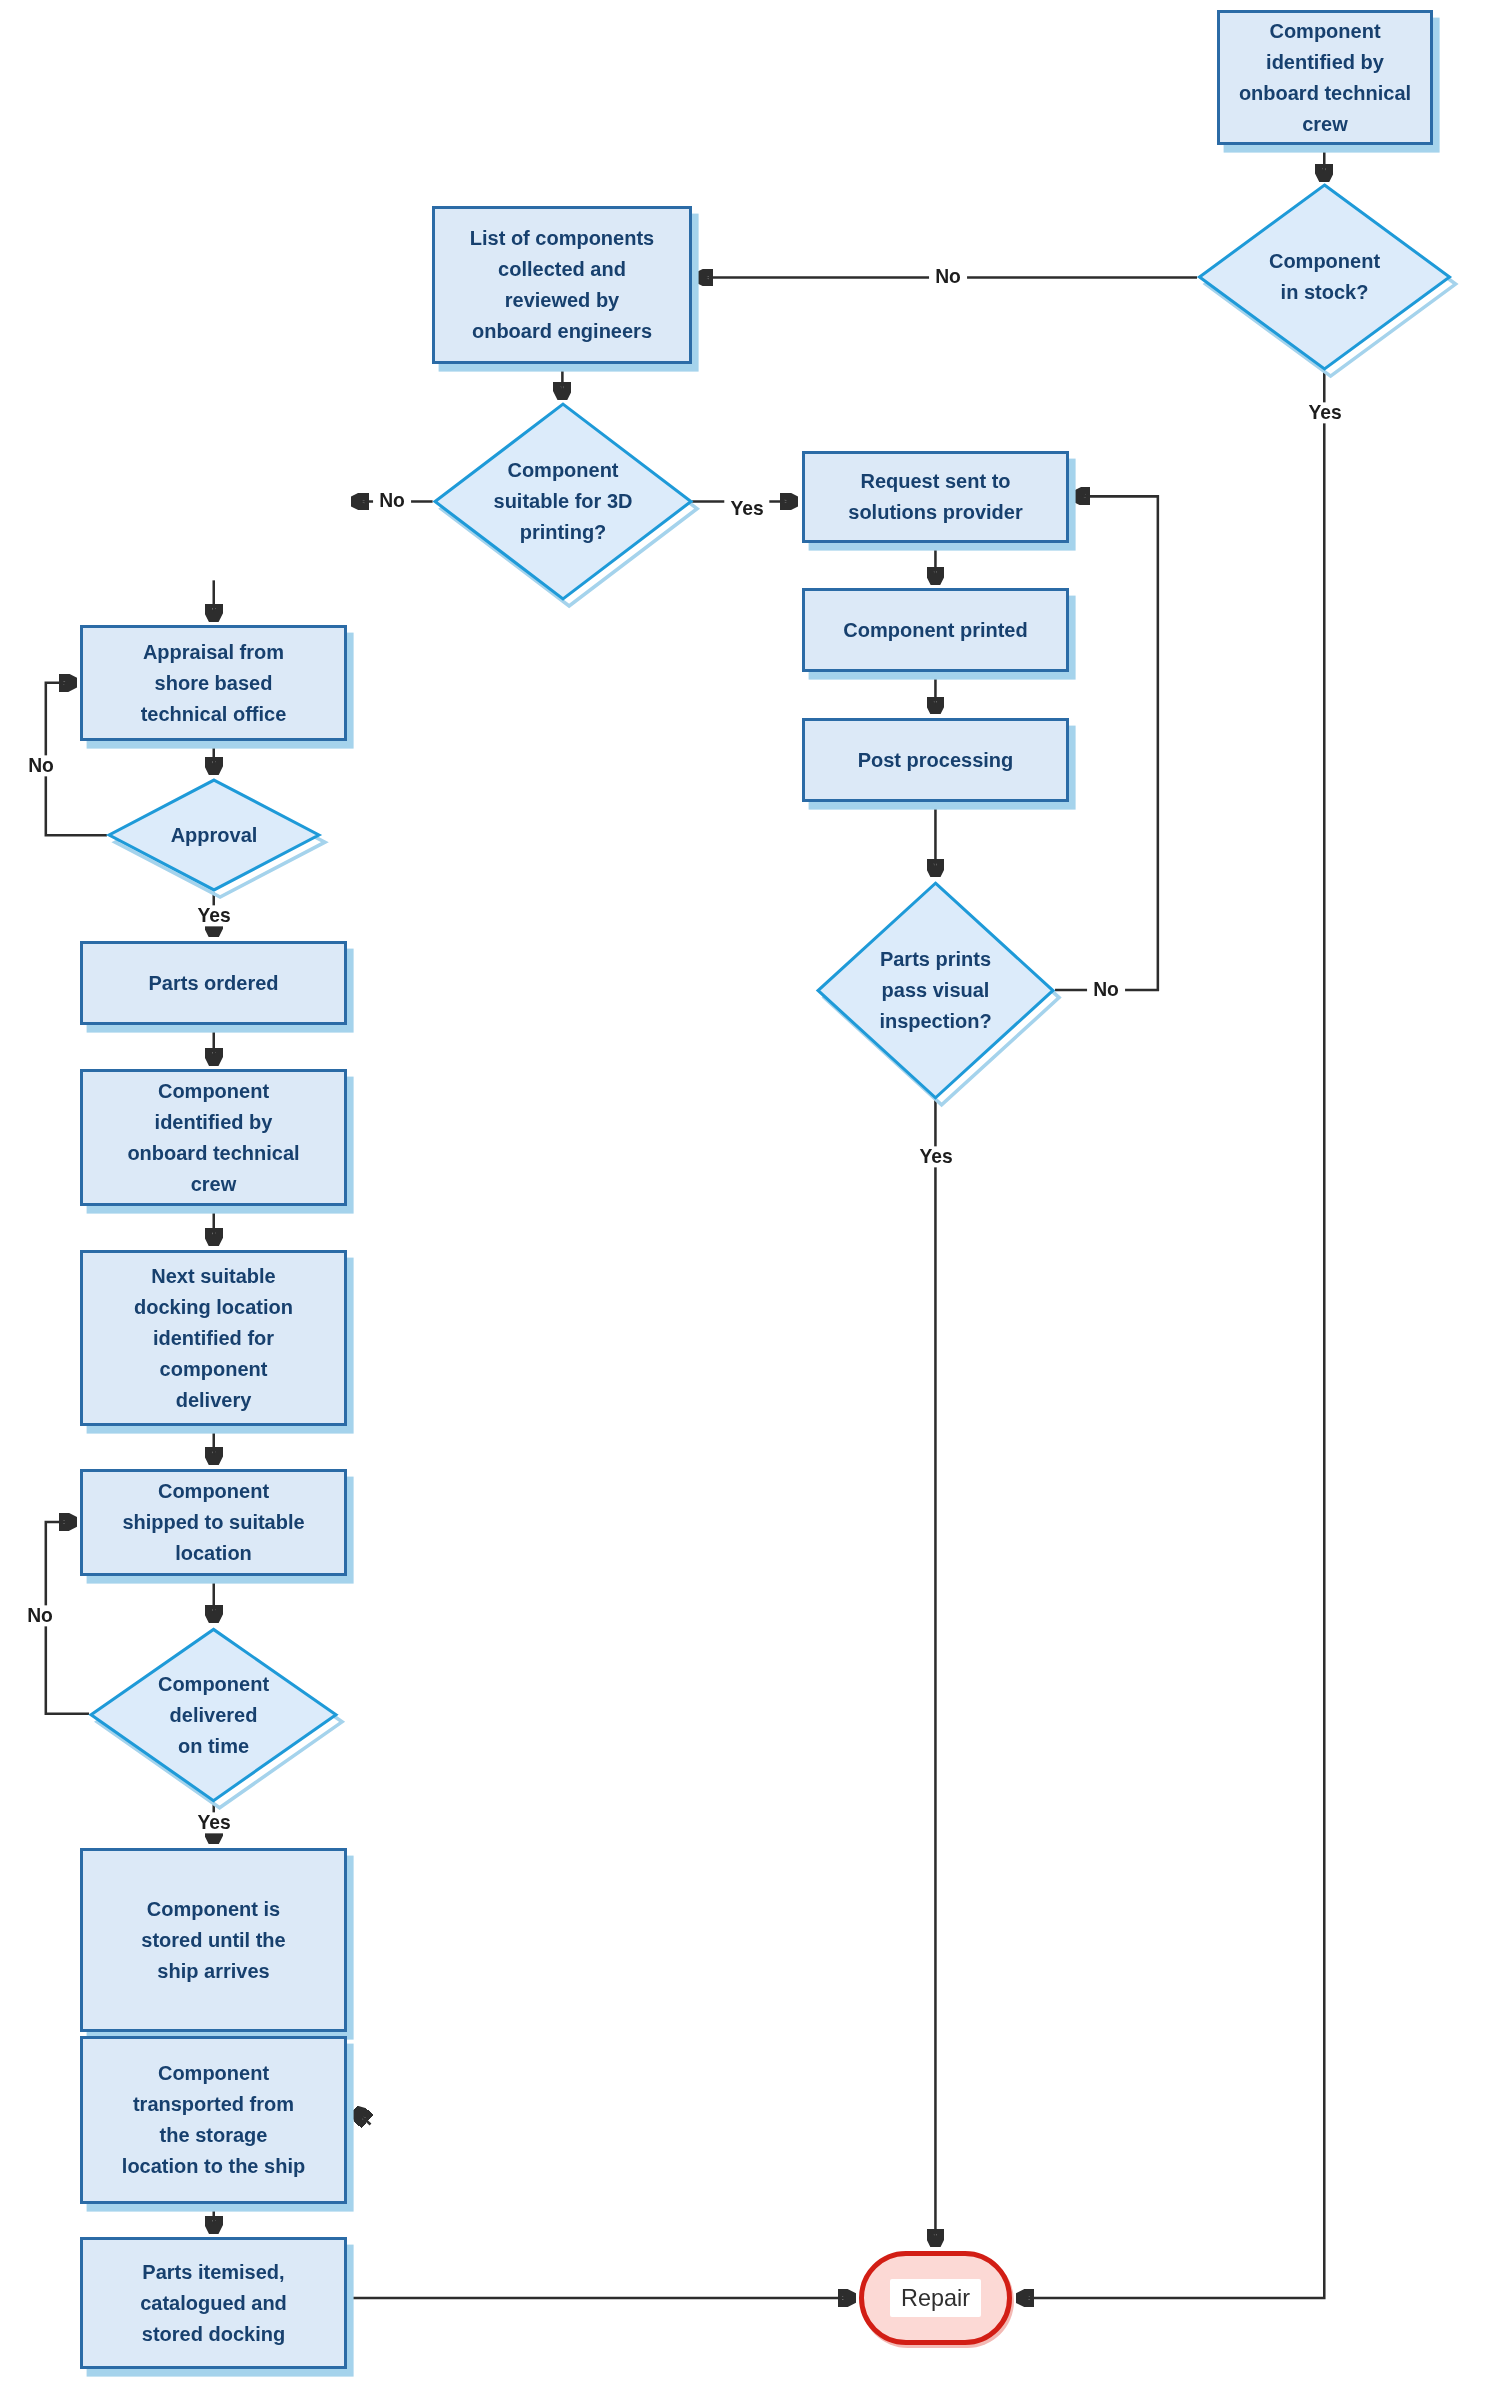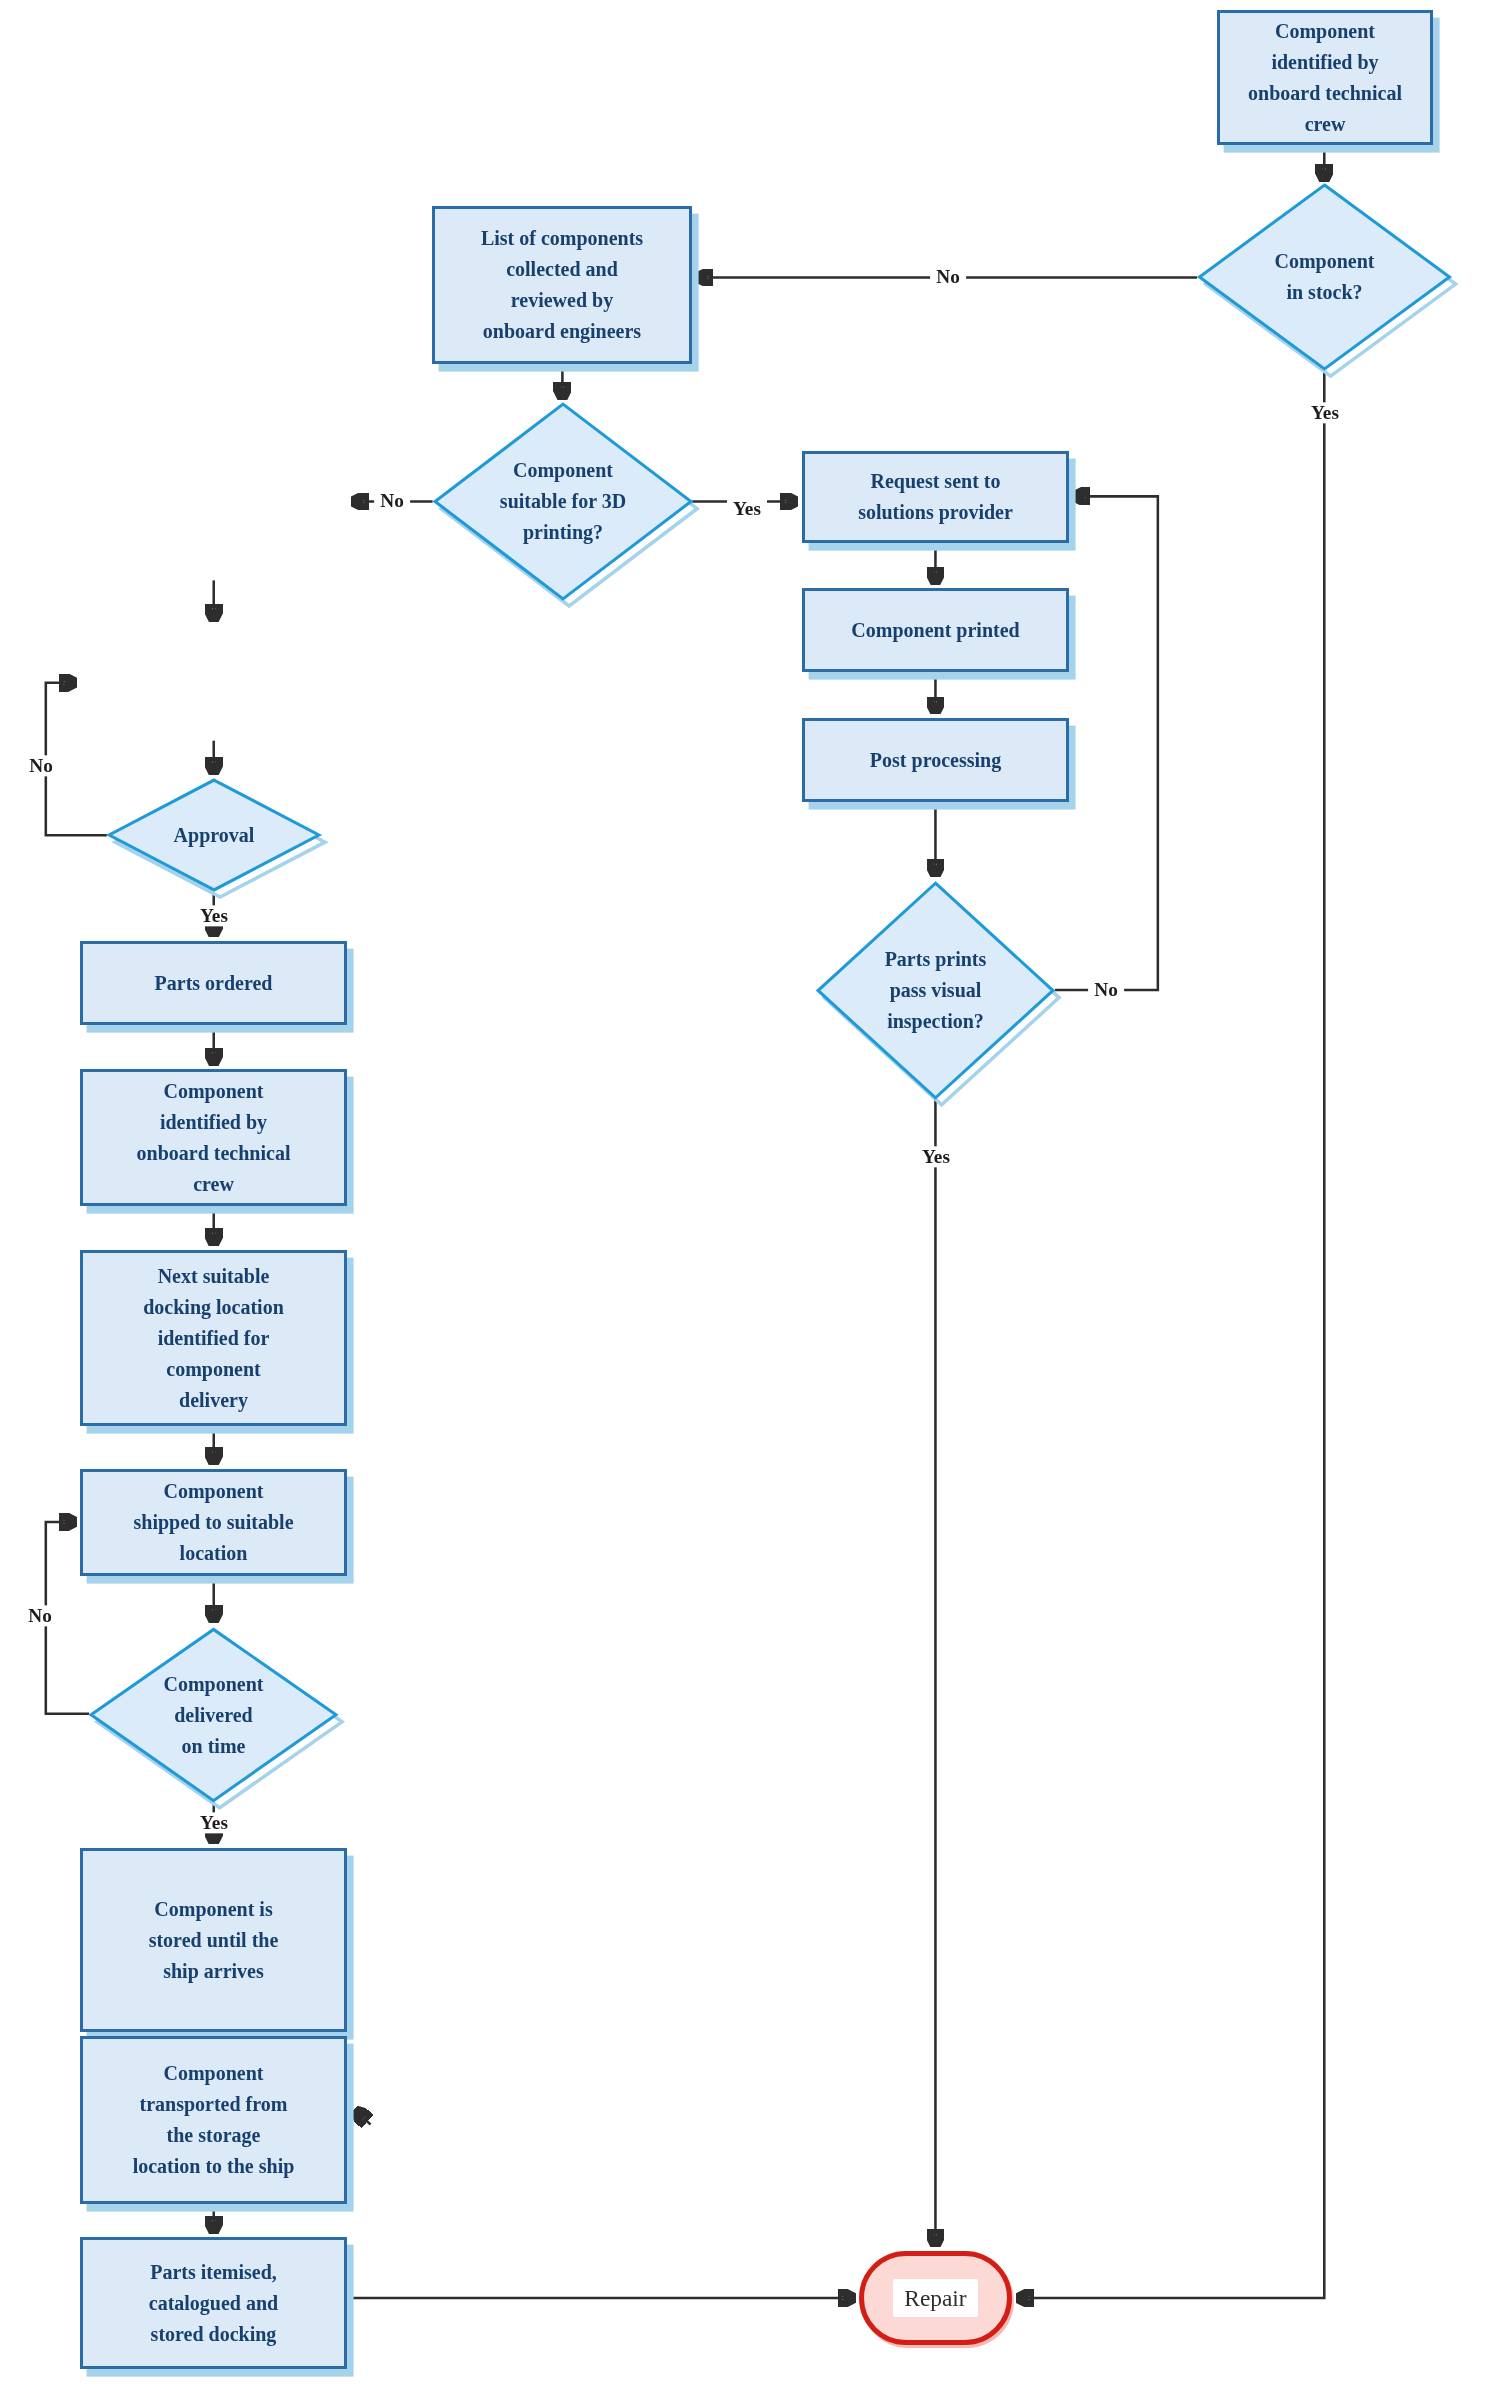--- a/index.html
+++ b/index.html
@@ -3,21 +3,21 @@
 <meta charset="utf-8">
 <style>
   :root{
     --box-fill:#dce9f7; --box-border:#2b6ba6; --box-shadow:#a5d3ec;
     --diamond-fill:#dcebfa; --diamond-border:#1e9ad8;
     --node-text:#17406e; --terminal-fill:#fcd9d5; --terminal-border:#d21e15;
     --connector:#2d2d2d; --label-text:#1d1d1d; --canvas-bg:#ffffff;
   }
   html,body{margin:0;padding:0;background:var(--canvas-bg);}
   .canvas{position:relative;width:1508px;height:2401px;background:var(--canvas-bg);
-    font-family:Liberation Serif, serif;overflow:hidden;}
+    font-family:Liberation Sans, sans-serif;overflow:hidden;}
   .node{position:absolute;box-sizing:border-box;}
   .box{background:var(--box-fill);border:3.6px solid var(--box-border);
     box-shadow:6.6px 7.6px 0 var(--box-shadow);}
   .node .ntext{position:absolute;inset:0;display:flex;align-items:center;justify-content:center;
     text-align:center;white-space:pre-line;color:var(--node-text);
     font-size:20px;line-height:31px;font-weight:700;padding:0 3.1px;}
   .diamond{background:transparent;}
   .diamond svg{position:absolute;left:0;top:0;overflow:visible;}
   .dmain{fill:var(--diamond-fill);stroke:var(--diamond-border);stroke-width:6;}
   .dshadow{fill:none;stroke:var(--box-shadow);stroke-width:7;}
@@ -96,20 +96,25 @@
     <svg width="260" height="199" viewBox="0 0 510 390">
       <polygon class="dshadow" points="255,4 506,195 255,386 4,195" transform="translate(12,14)"></polygon>
       <polygon class="dmain" points="255,4 506,195 255,386 4,195"></polygon>
     </svg>
     <div class="ntext">Component
 suitable for 3D
 printing?</div>
   </div>
 
 
+  <div class="node box" style="left:80px;top:625px;width:267px;height:116px">
+    <div class="ntext">Appraisal from
+shore based
+technical office</div>
+  </div>
 
   <div class="node diamond" style="left:107px;top:778px;width:214px;height:114px">
     <svg width="214" height="114" viewBox="0 0 420 224">
       <polygon class="dshadow" points="210,4 416,112 210,220 4,112" transform="translate(12,14)"></polygon>
       <polygon class="dmain" points="210,4 416,112 210,220 4,112"></polygon>
     </svg>
     <div class="ntext">Approval</div>
   </div>
 
   <div class="node box" style="left:80px;top:941px;width:267px;height:84px">

